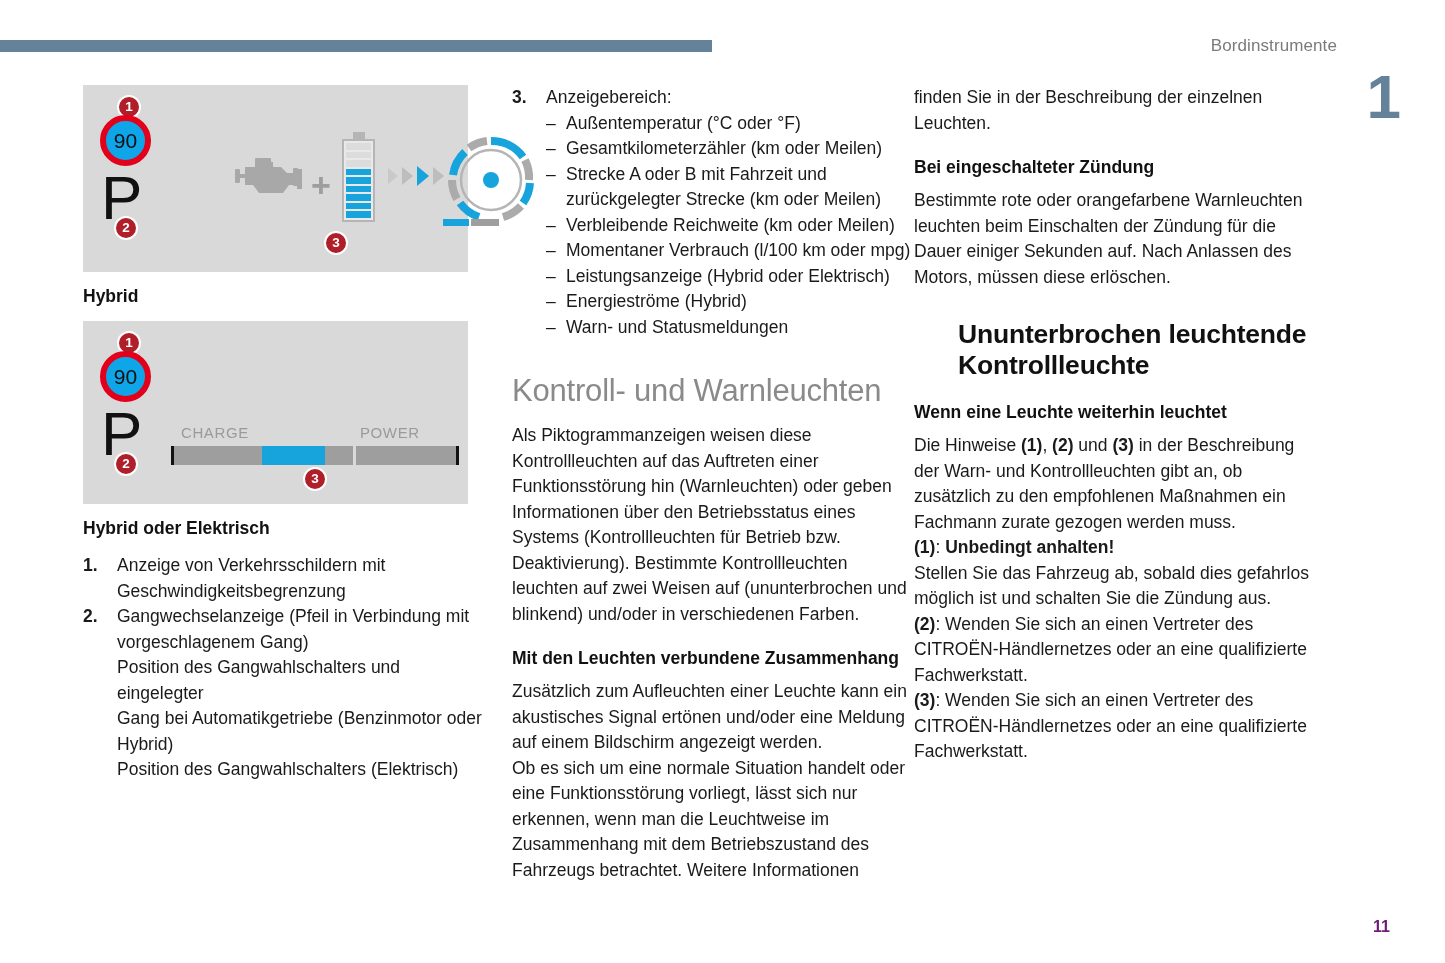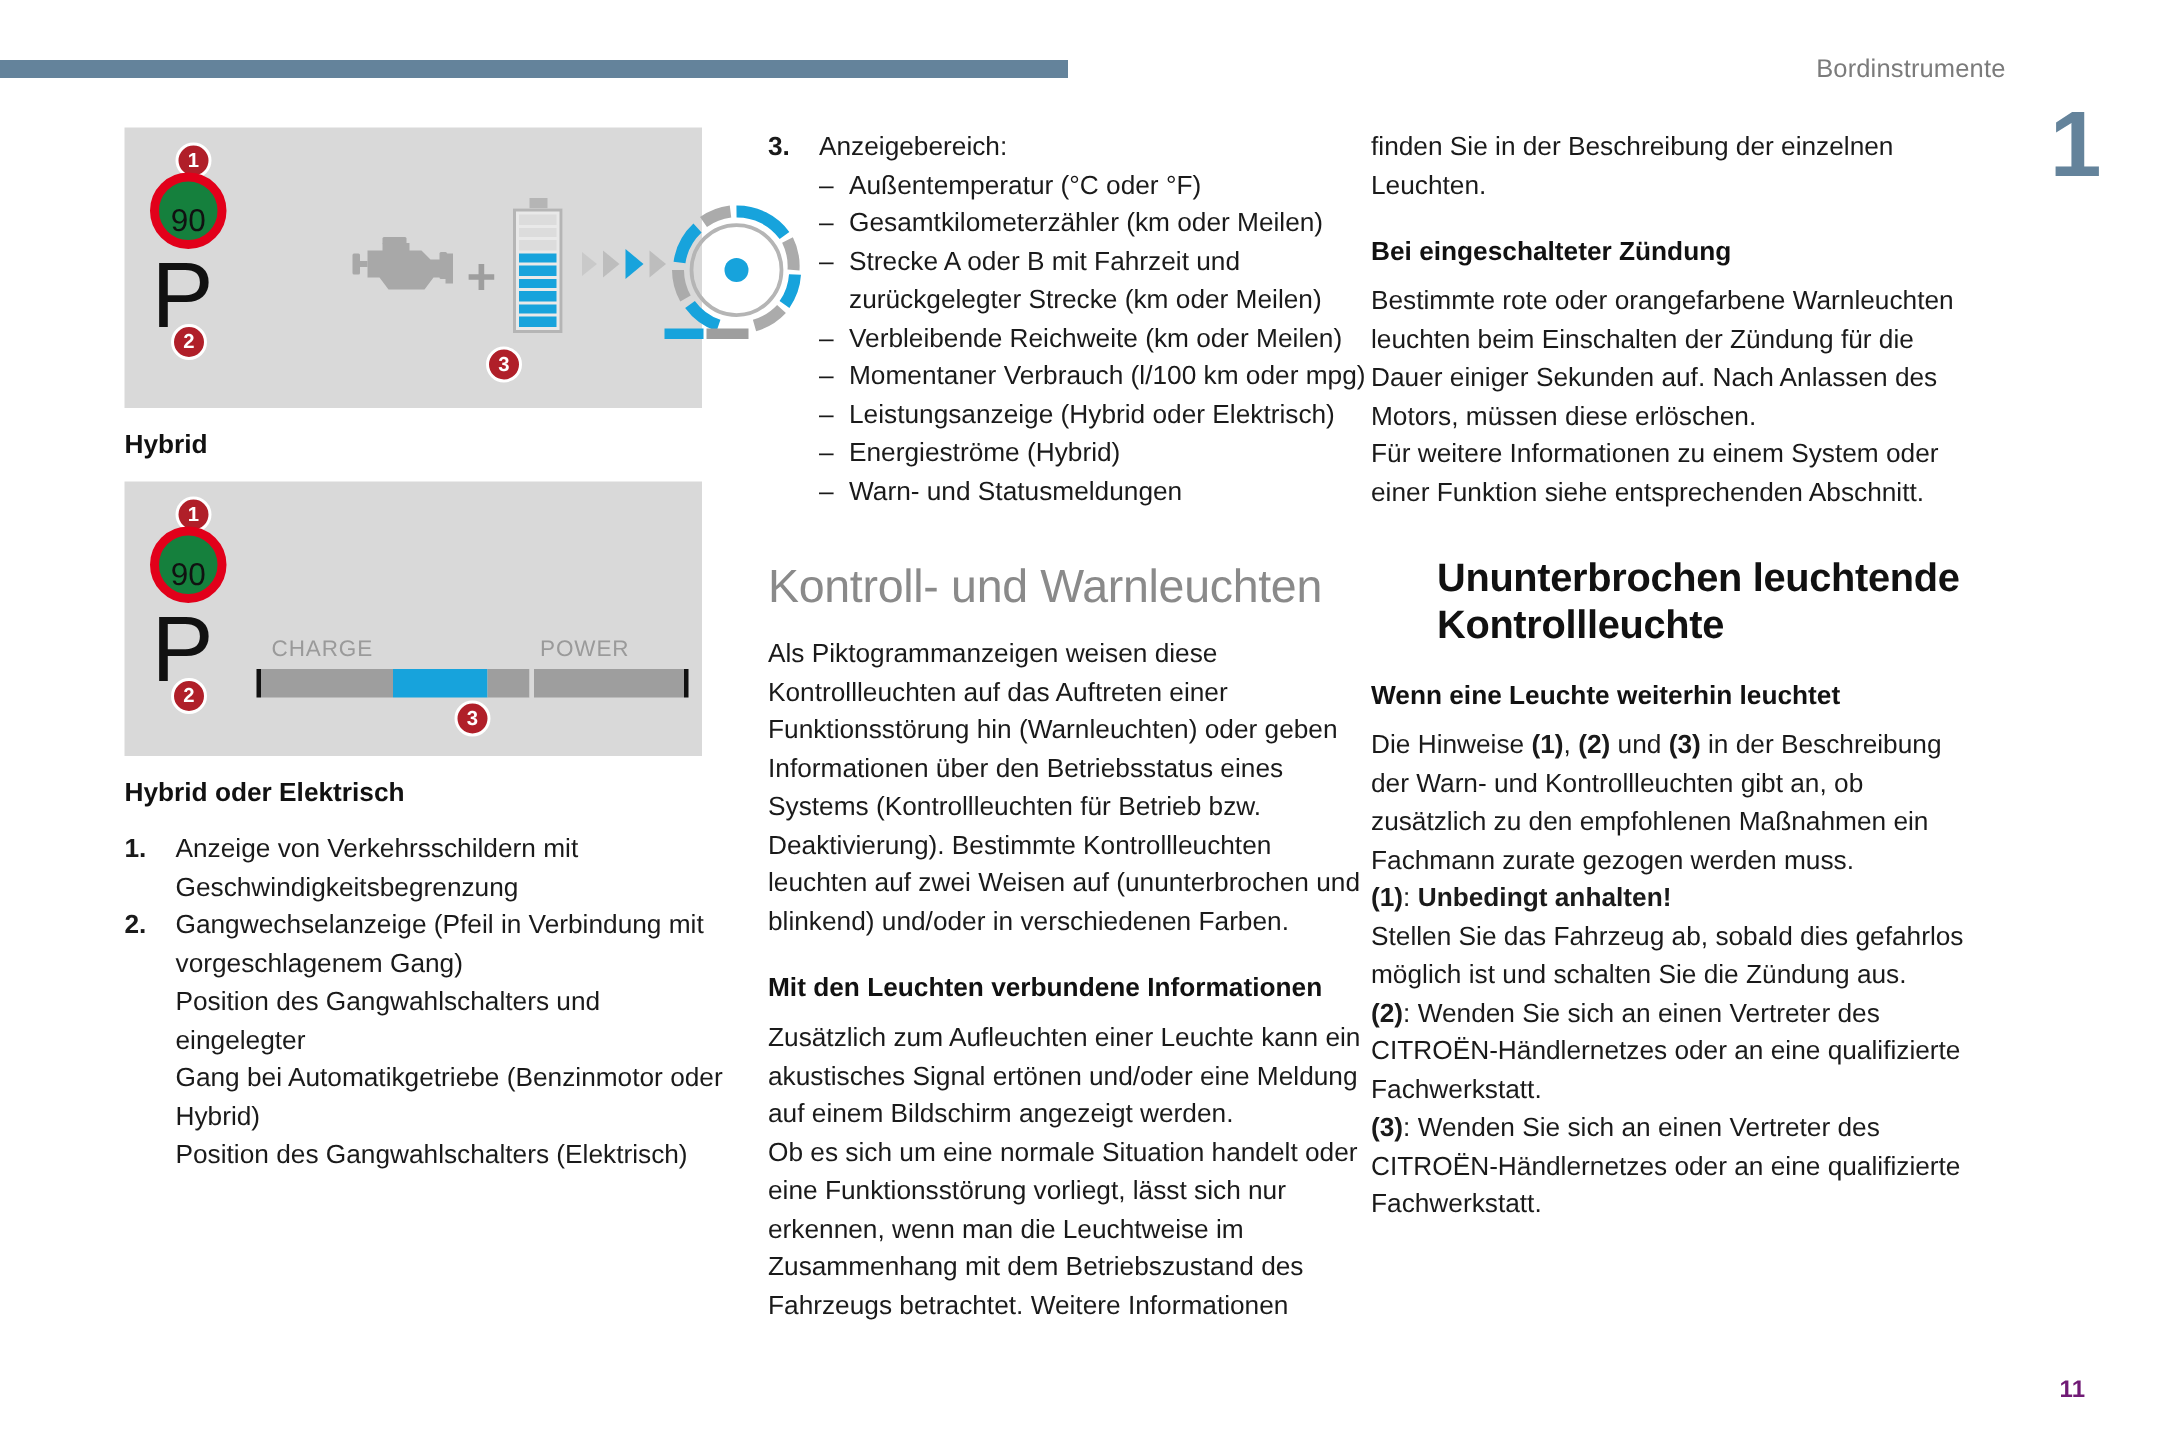--- a/index.html
+++ b/index.html
@@ -170,25 +170,25 @@
     justify-content: center;
     line-height: 1;
     box-sizing: border-box;
   }
 
   .speed-sign {
     position: absolute;
     width: 51px;
     height: 51px;
     border-radius: 50%;
-    background: #15803d;
+    background: #0ea5e9;
     border: 6px solid #e2001a;
     box-sizing: border-box;
     display: flex;
-    align-items: flex-end;
+    align-items: center;
     justify-content: center;
     font-size: 21px;
     color: #111111;
     font-family: "Liberation Sans", sans-serif;
   }
 
   .park-p {
     position: absolute;
     font-size: 62px;
     line-height: 1;
@@ -406,34 +406,33 @@
           <li><span class="dash">–</span><span>Energieströme (Hybrid)</span></li>
           <li><span class="dash">–</span><span>Warn- und Statusmeldungen</span></li>
         </ul>
       </li>
     </ol>
 
     <h2 class="chapter-head">Kontroll- und Warnleuchten</h2>
 
     <p class="body-text">Als Piktogrammanzeigen weisen diese Kontrollleuchten auf das Auftreten einer Funktionsstörung hin (Warnleuchten) oder geben Informationen über den Betriebsstatus eines Systems (Kontrollleuchten für Betrieb bzw. Deaktivierung). Bestimmte Kontrollleuchten leuchten auf zwei Weisen auf (ununterbrochen und blinkend) und/oder in verschiedenen Farben.</p>
 
-    <h3 class="sub-head">Mit den Leuchten verbundene Informationen</h3>
+    <h3 class="sub-head">Mit den Leuchten verbundene Zusammenhang</h3>
 
     <p class="body-text">Zusätzlich zum Aufleuchten einer Leuchte kann ein akustisches Signal ertönen und/oder eine Meldung auf einem Bildschirm angezeigt werden.</p>
     <p class="body-text">Ob es sich um eine normale Situation handelt oder eine Funktionsstörung vorliegt, lässt sich nur erkennen, wenn man die Leuchtweise im Zusammenhang mit dem Betriebszustand des Fahrzeugs betrachtet. Weitere Informationen</p>
   </div>
 
   <div class="col col-3">
 
     <p class="body-text">finden Sie in der Beschreibung der einzelnen Leuchten.</p>
 
     <h3 class="sub-head">Bei eingeschalteter Zündung</h3>
 
     <p class="body-text">Bestimmte rote oder orangefarbene Warnleuchten leuchten beim Einschalten der Zündung für die Dauer einiger Sekunden auf. Nach Anlassen des Motors, müssen diese erlöschen.</p>
-    <p class="body-text">Für weitere Informationen zu einem System oder einer Funktion siehe entsprechenden Abschnitt.</p>
 
     <h2 class="section-head">Ununterbrochen leuchtende Kontrollleuchte</h2>
 
 
     <h3 class="sub-head">Wenn eine Leuchte weiterhin leuchtet</h3>
 
     <p class="body-text"><span>Die Hinweise </span><b>(1)</b><span>, </span><b>(2)</b><span> und </span><b>(3)</b><span> in der Beschreibung der Warn- und Kontrollleuchten gibt an, ob zusätzlich zu den empfohlenen Maßnahmen ein Fachmann zurate gezogen werden muss.</span></p>
 
     <p class="body-text"><b>(1)</b><span>: </span><b>Unbedingt anhalten!</b></p>
     <p class="body-text">Stellen Sie das Fahrzeug ab, sobald dies gefahrlos möglich ist und schalten Sie die Zündung aus.</p>

